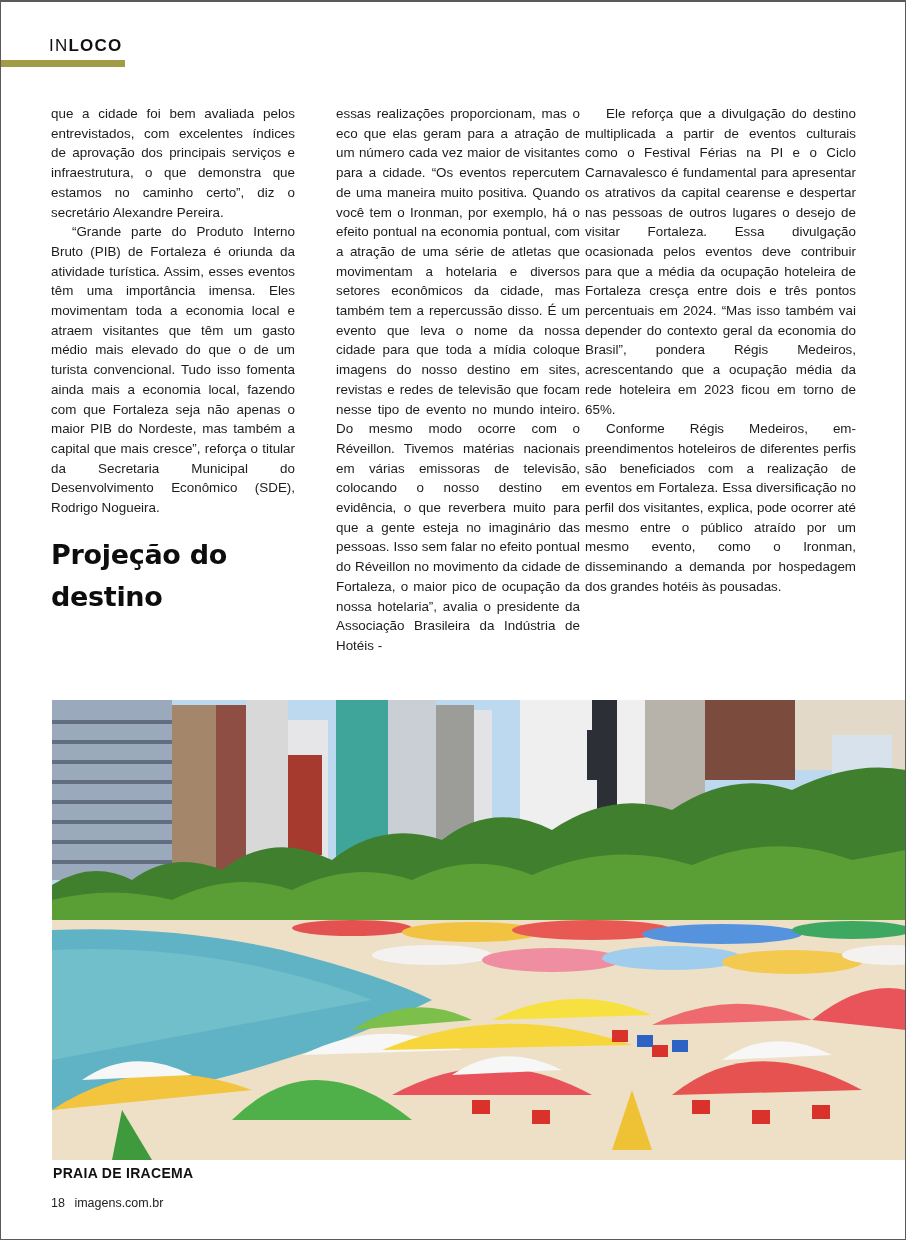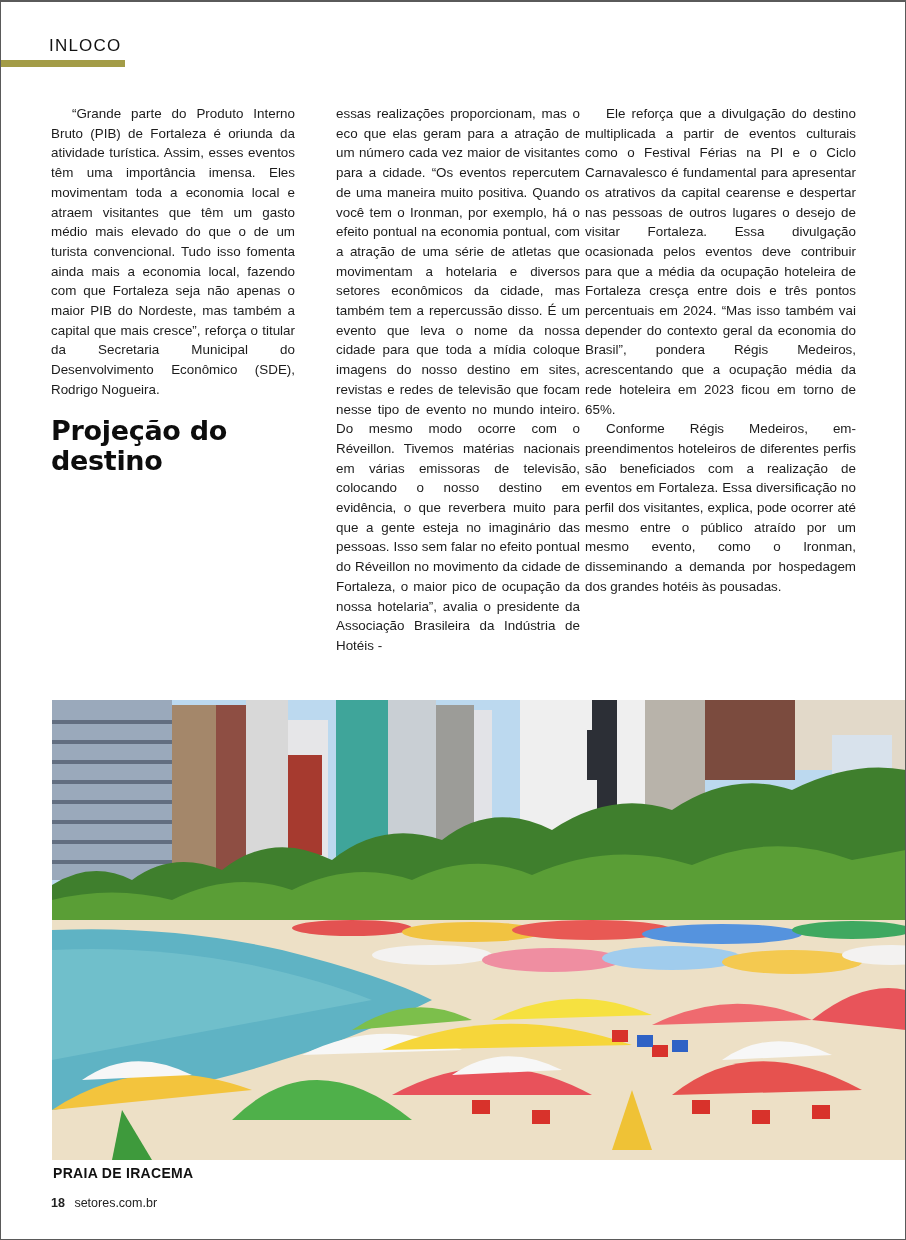--- a/index.html
+++ b/index.html
@@ -2,51 +2,52 @@
 <html><head>
   <meta charset="utf-8">
   <style>
     * { margin: 0; padding: 0; box-sizing: border-box; }
     html, body { width: 906px; height: 1240px; background: #ffffff; overflow: hidden; }
     body { position: relative; font-family: "Liberation Sans", "DejaVu Sans", sans-serif; color: #1c1c1c; }
     .page-frame { position: absolute; inset: 0; border: 1px solid #5a5a5a; border-top-width: 2px; pointer-events: none; z-index: 10; }
 
     .section-tag { position: absolute; left: 49px; top: 36px; font-size: 17px; letter-spacing: 1.2px; color: #111; line-height: 20px; }
     .section-tag .bold { font-weight: 400; }
-    .section-tag .light { font-weight: 400; }
+    .section-tag .light { font-weight: 700; }
     .section-bar { position: absolute; left: 0; top: 60px; width: 125px; height: 7px; background: #a39c47; }
 
     .col { position: absolute; top: 104px; width: 244px; font-size: 13.4px; line-height: 19.7px; text-align: justify; hyphens: manual; }
     .col p { margin: 0; }
     .col p.indent { text-indent: 21px; }
     .col-1 { left: 51px; }
     .col-2 { left: 336px; }
     .col-3 { left: 585px; width: 271px; }
 
-    .subhead { font-family: "DejaVu Sans", sans-serif; font-weight: 700; font-size: 27px; line-height: 30px; letter-spacing: -0.3px; color: #0d0d0d; margin-top: 16px; text-align: left; }
+    .subhead { font-family: "DejaVu Sans", sans-serif; font-weight: 700; font-size: 27px; line-height: 42px; letter-spacing: -0.3px; color: #0d0d0d; margin-top: 16px; text-align: left; }
 
     .photo { position: absolute; left: 52px; top: 700px; width: 854px; height: 460px; overflow: hidden; background: #cfe3f1; }
     .photo svg { display: block; }
 
     .caption { position: absolute; left: 53px; top: 1165px; font-size: 14px; font-weight: 700; letter-spacing: 0.3px; color: #111; }
 
     .footer { position: absolute; left: 51px; top: 1196px; font-size: 12.5px; color: #222; }
-    .footer .pg { font-weight: 700; margin-right: 6px; }
+    .footer .pg { font-weight: 400; margin-right: 6px; }
   </style>
 </head>
 <body>
 
 <div class="page-frame"></div>
 
 <div class="section-tag">
   <span class="bold">IN</span><span class="light">LOCO</span>
 </div>
 <div class="section-bar"></div>
 
 <div class="col col-1">
+  <p>que a cidade foi bem avaliada pelos entrevistados, com excelentes índices de aprovação dos principais serviços e infraestrutura, o que demonstra que estamos no caminho certo”, diz o secretário Alexandre Pereira.</p>
   <p class="indent">“Grande parte do Produto Interno Bruto (PIB) de Fortaleza é oriunda da atividade turística. Assim, esses even­tos têm uma importância imensa. Eles movimentam toda a economia local e atraem visitantes que têm um gasto médio mais elevado do que o de um turista convencional. Tudo isso fomenta ainda mais a economia local, fazendo com que Fortaleza seja não apenas o maior PIB do Nordeste, mas também a capital que mais cresce”, reforça o titular da Secretaria Municipal do Desenvolvimento Econômico (SDE), Rodrigo Nogueira.</p>
   <h2 class="subhead">Projeção do destino</h2>
 </div>
 
 <div class="col col-2">
   <p>essas realizações proporcionam, mas o eco que elas geram para a atração de um número cada vez maior de visitantes para a cidade. “Os eventos repercutem de uma maneira muito positiva. Quando você tem o Ironman, por exemplo, há o efeito pontual na economia pontual, com a atração de uma série de atletas que movimentam a hotelaria e diversos setores econômicos da cidade, mas também tem a repercussão disso. É um evento que leva o nome da nossa cidade para que toda a mídia coloque imagens do nosso destino em sites, revistas e redes de televi­são que focam nesse tipo de evento no mundo inteiro. Do mesmo modo ocorre com o Réveillon. Tivemos ma­térias nacionais em várias emissoras de televisão, colocando o nosso destino em evidência, o que reverbera muito para que a gente esteja no imaginário das pessoas. Isso sem falar no efeito pontual do Réveillon no movimento da cidade de Fortaleza, o maior pico de ocupação da nossa hotelaria”, avalia o presidente da Associação Brasileira da Indústria de Hotéis -</p>
 </div>
 
 <div class="col col-3">
   <p class="indent">Ele reforça que a divulgação do destino multiplicada a partir de eventos culturais como o Festival Férias na PI e o Ciclo Carnavalesco é funda­mental para apresentar os atrativos da capital cearense e despertar nas pessoas de outros lugares o desejo de visitar Fortaleza. Essa divulgação ocasionada pelos eventos deve con­tribuir para que a média da ocupação hoteleira de Fortaleza cresça entre dois e três pontos percentuais em 2024. “Mas isso também vai depen­der do contexto geral da economia do Brasil”, pondera Régis Medeiros, acrescentando que a ocupação média da rede hoteleira em 2023 ficou em torno de 65%.</p>
@@ -135,14 +136,14 @@
       <rect x="585" y="335" width="16" height="12"></rect>
         <rect x="620" y="340" width="16" height="12"></rect>
     </g>
   </svg>
 </div>
 
 <div class="caption">PRAIA DE IRACEMA</div>
 
 <div class="footer">
   <span class="pg">18</span>
-  <span>setores.com.br</span>
+  <span>imagens.com.br</span>
 </div>
 
 </body></html>

